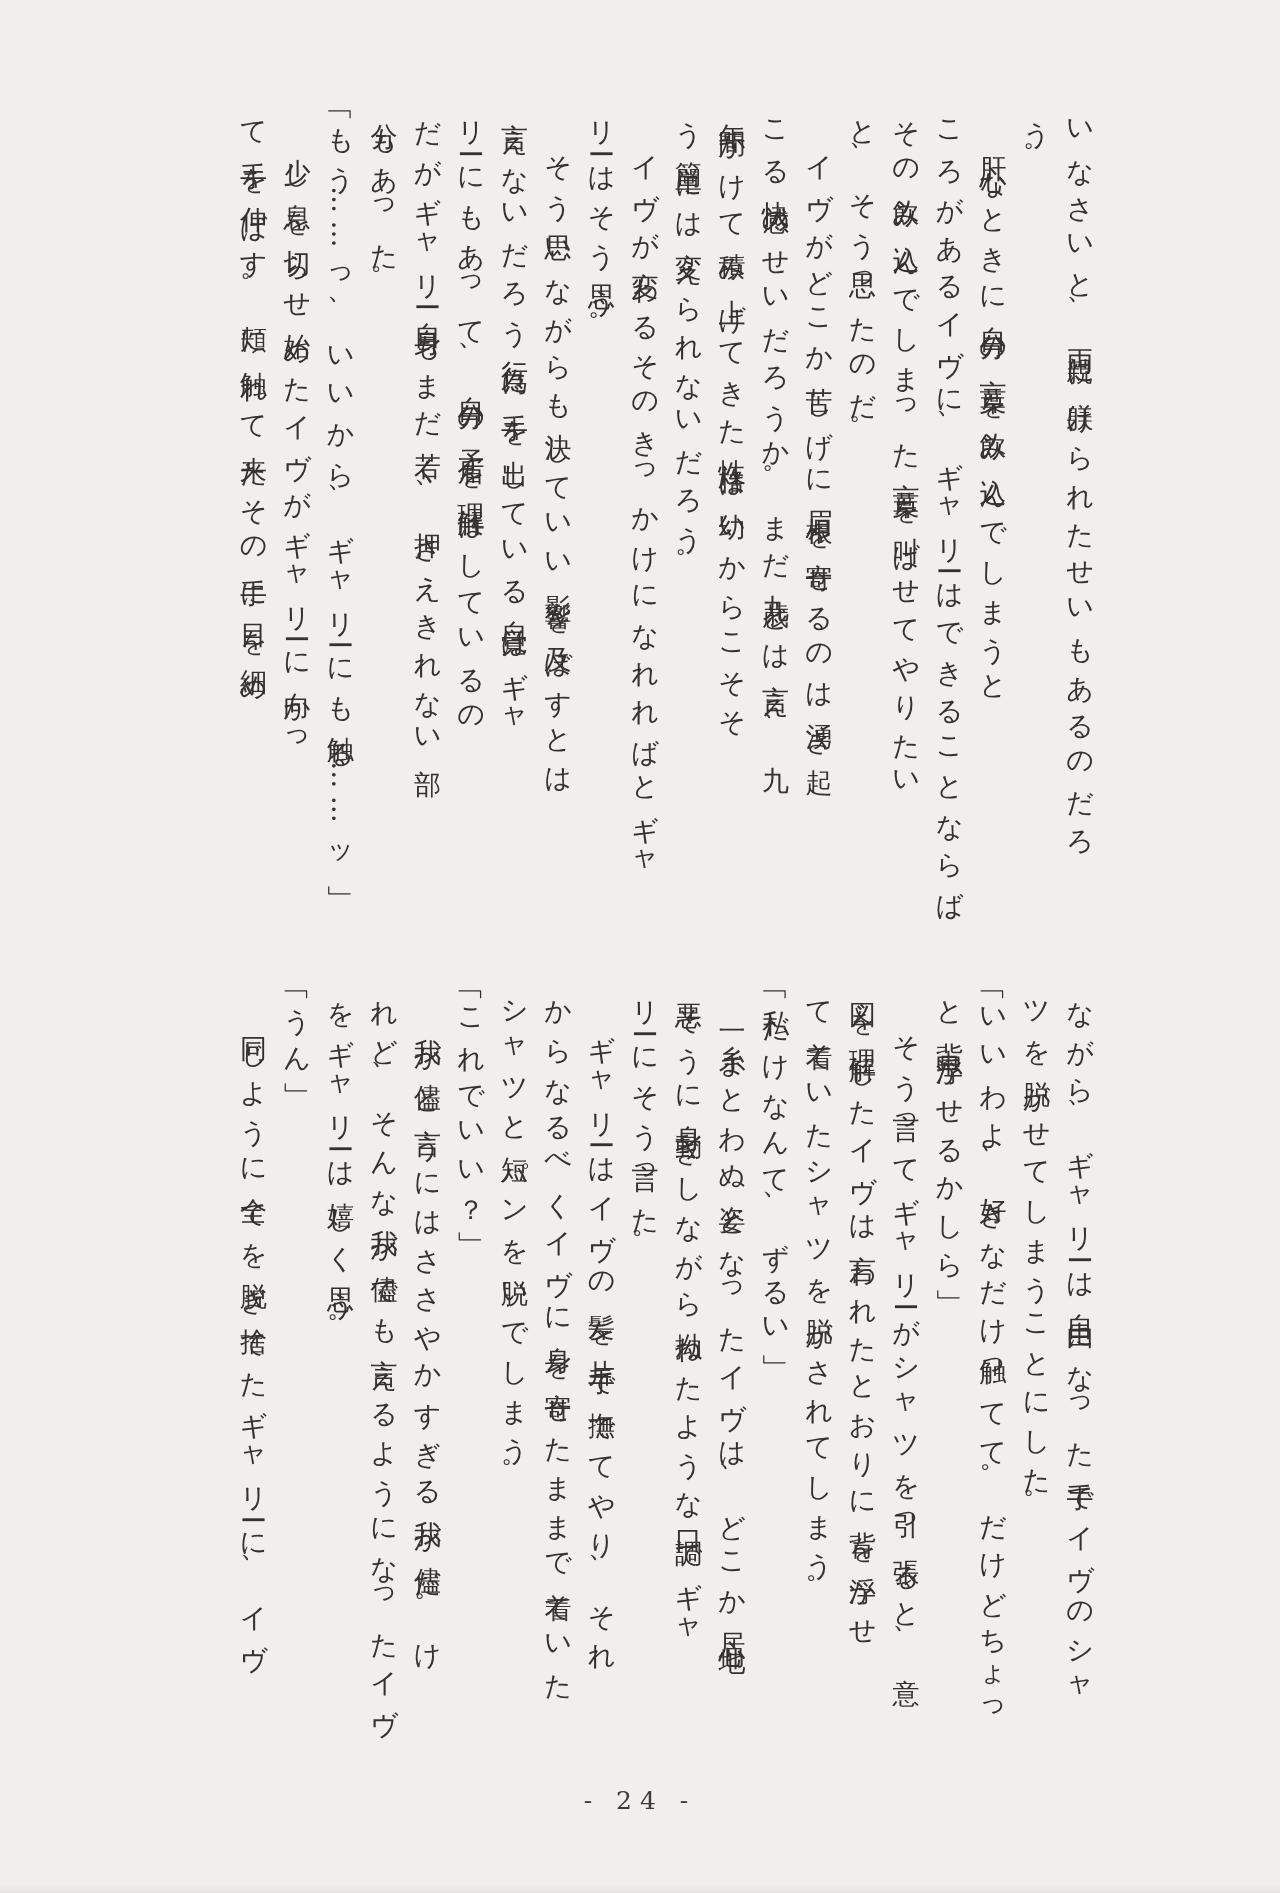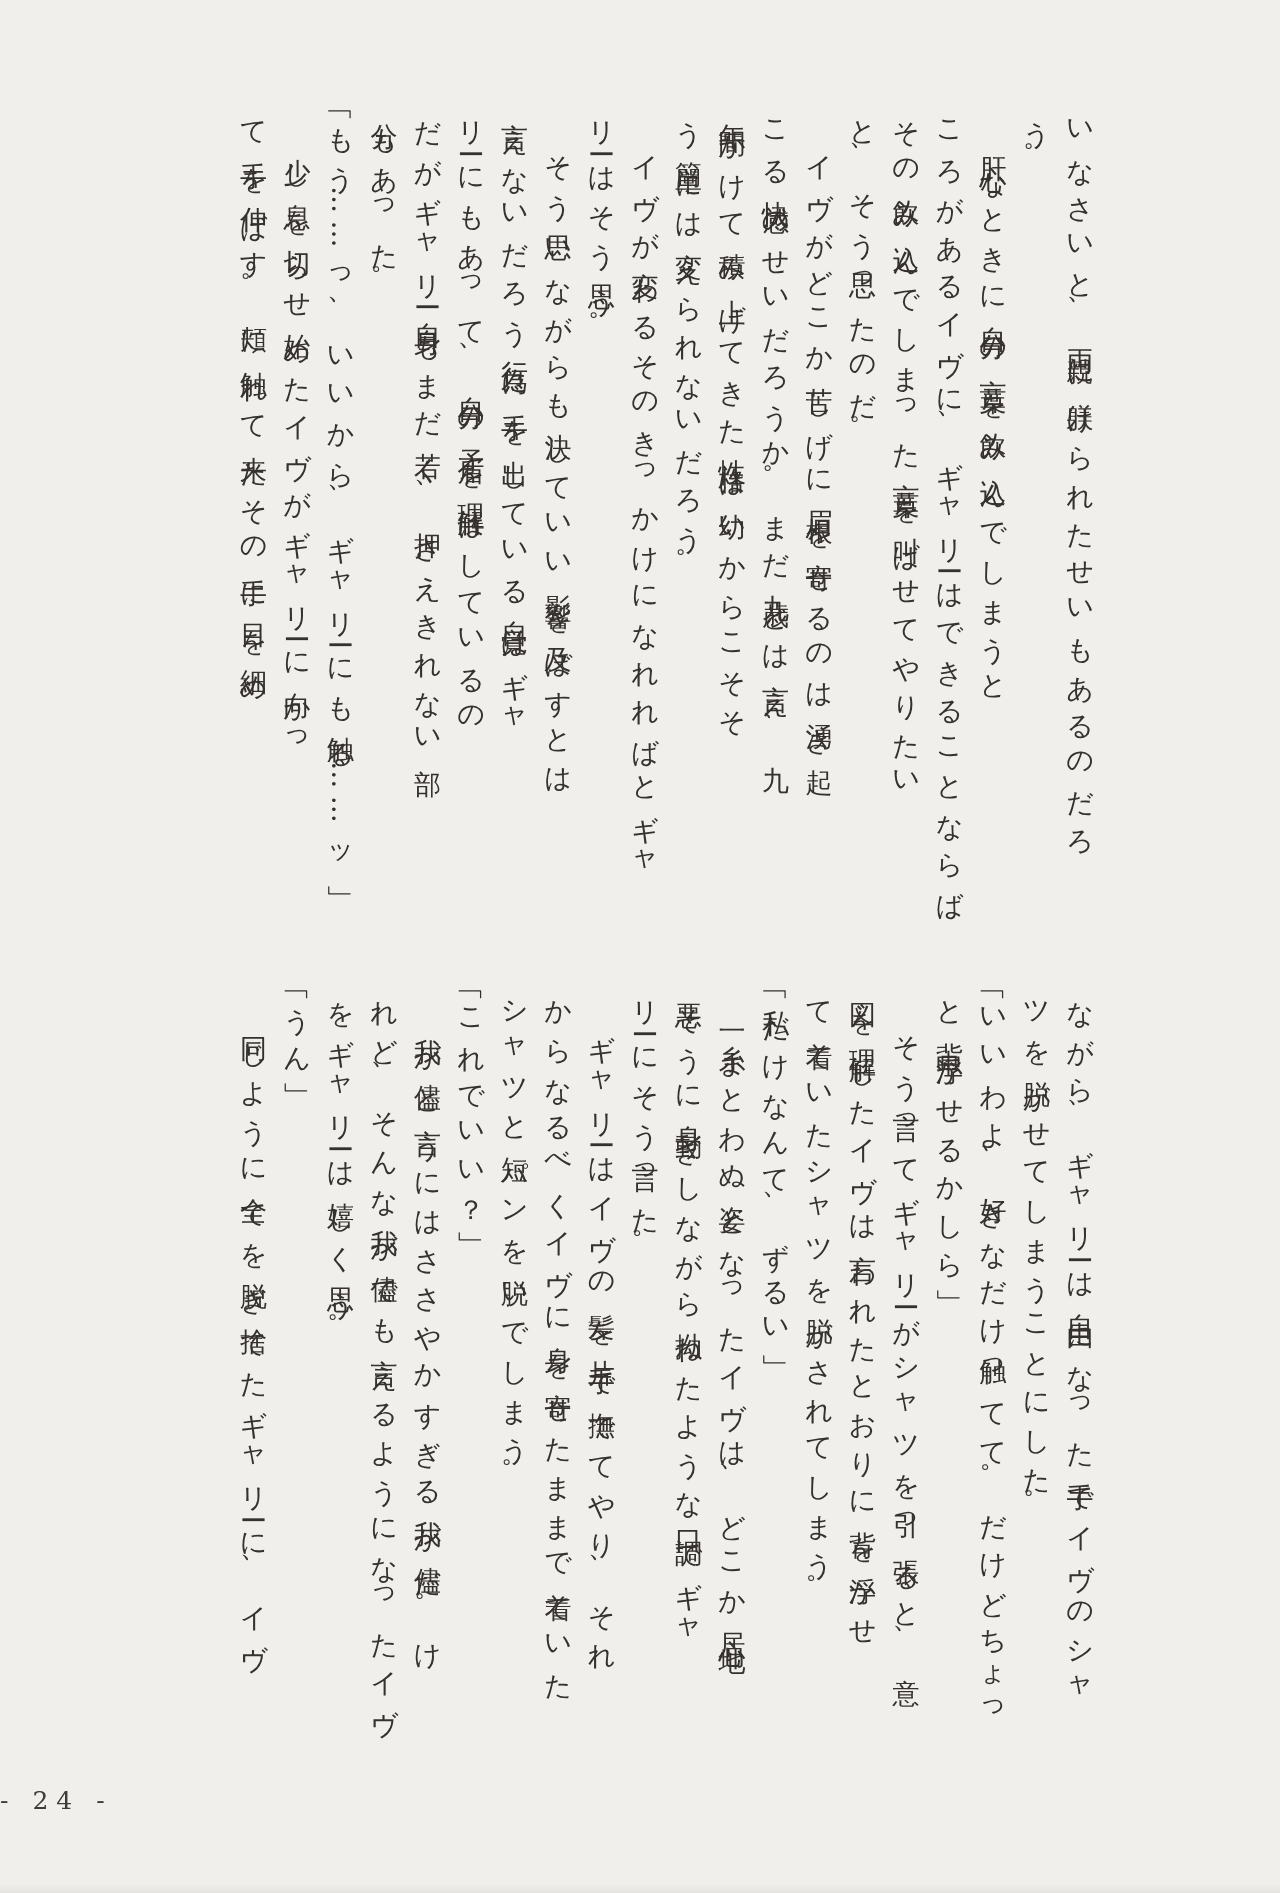--- a/index.html
+++ b/index.html
@@ -38,21 +38,21 @@
     height: 100%;
     white-space: pre;
   }
   #block-upper { top: 102px; }
   #block-lower { top: 982px; }
   .page-number {
     position: absolute;
     top: 1786px;
     left: 0;
     width: 100%;
-    text-align: left;
+    text-align: center;
     font-size: 25px;
     letter-spacing: 8px;
     color: #3d3a37;
   }
   
   .scan-edge {
     position: absolute;
     left: 0;
     bottom: 0;
     width: 100%;

